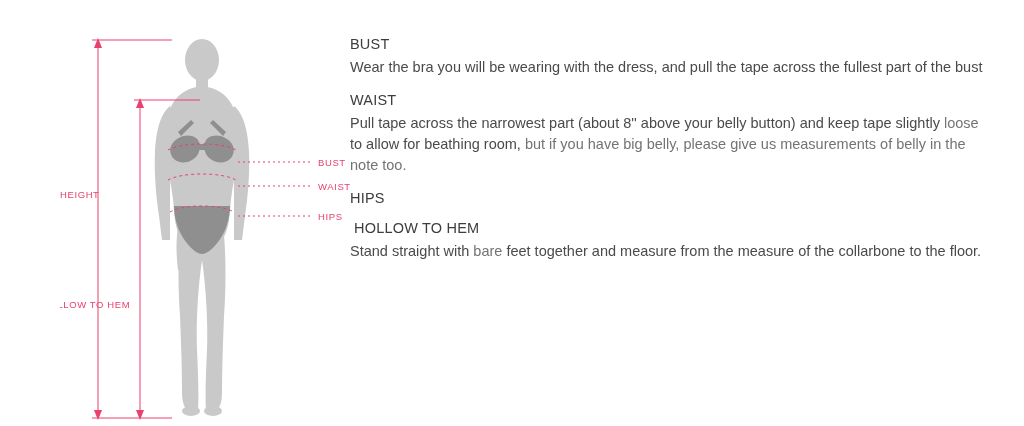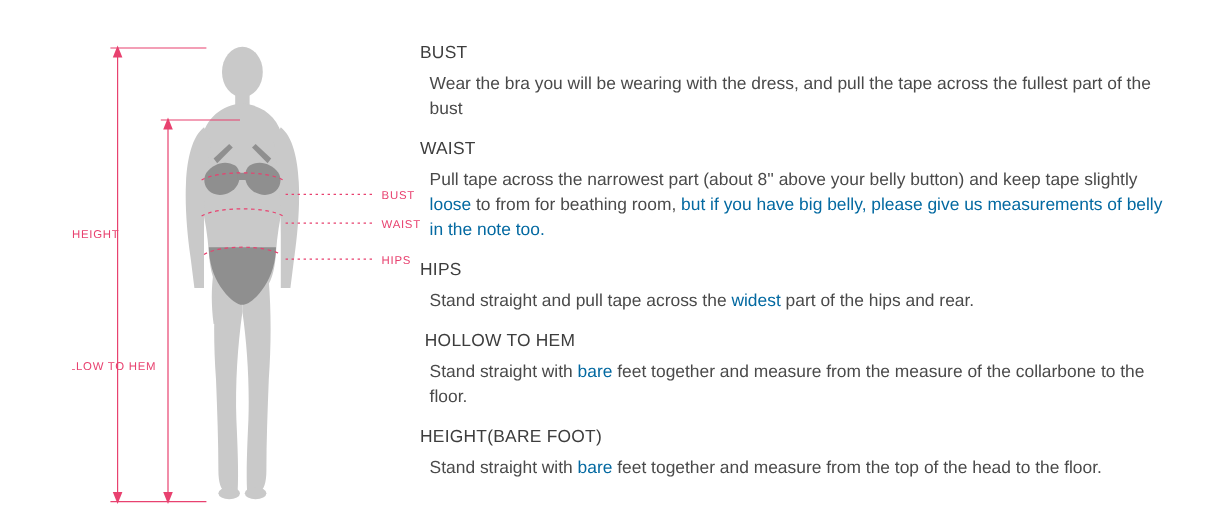--- a/index.html
+++ b/index.html
@@ -53,24 +53,24 @@
     color: #3d3d3d;
     letter-spacing: 0.2px;
     margin: 0 0 5px 0;
     font-weight: normal;
   }
   .section-body {
     font-family: "Liberation Sans", sans-serif;
     font-size: 14.5px;
     color: #4a4a4a;
     line-height: 21px;
-    margin: 8px;
+    margin: 0;
   }
   .hl {
-    color: #0369a1;
+    color: #737373;
   }
   .indent-title {
     padding-left: 4px;
   }
 </style>
 </head>
 <body>
 
 <div id="page">
 
@@ -166,32 +166,27 @@
 
   <div id="guide">
 
     <div class="section">
       <p class="section-title">BUST</p>
       <p class="section-body"><span>Wear the bra you will be wearing with the dress, and pull the tape across the fullest part of the bust</span></p>
     </div>
 
     <div class="section">
       <p class="section-title">WAIST</p>
-      <p class="section-body"><span>Pull tape across the narrowest part (about 8'' above your belly button) and keep tape slightly </span><span class="hl">loose</span><span> to from for beathing room, </span><span class="hl">but if you have big belly, please give us measurements of belly in the note too.</span></p>
+      <p class="section-body"><span>Pull tape across the narrowest part (about 8'' above your belly button) and keep tape slightly </span><span class="hl">loose</span><span> to allow for beathing room, </span><span class="hl">but if you have big belly, please give us measurements of belly in the note too.</span></p>
     </div>
 
     <div class="section">
       <p class="section-title">HIPS</p>
-      <p class="section-body"><span>Stand straight and pull tape across the </span><span class="hl">widest</span><span> part of the hips and rear.</span></p>
     </div>
 
     <div class="section">
       <p class="section-title indent-title">HOLLOW TO HEM</p>
       <p class="section-body"><span>Stand straight with </span><span class="hl">bare</span><span> feet together and measure from the measure of the collarbone to the floor.</span></p>
     </div>
 
-    <div class="section">
-      <p class="section-title">HEIGHT(BARE FOOT)</p>
-      <p class="section-body"><span>Stand straight with </span><span class="hl">bare</span><span> feet together and measure from the top of the head to the floor.</span></p>
-    </div>
 
   </div>
 </div>
 
 </body></html>

